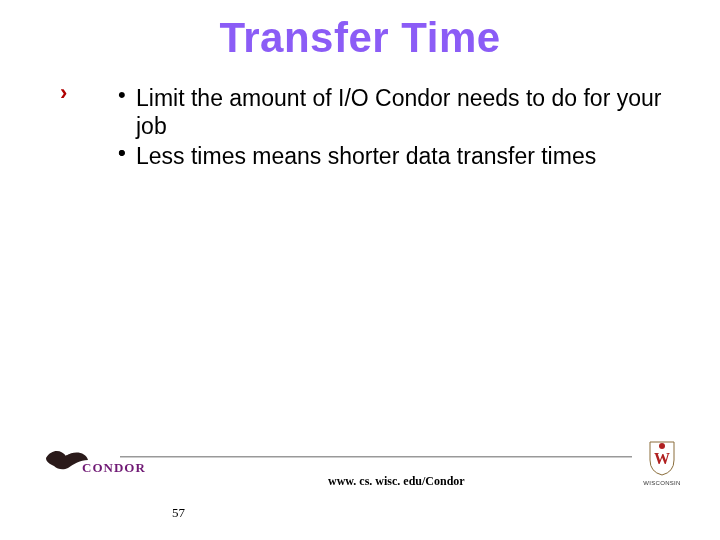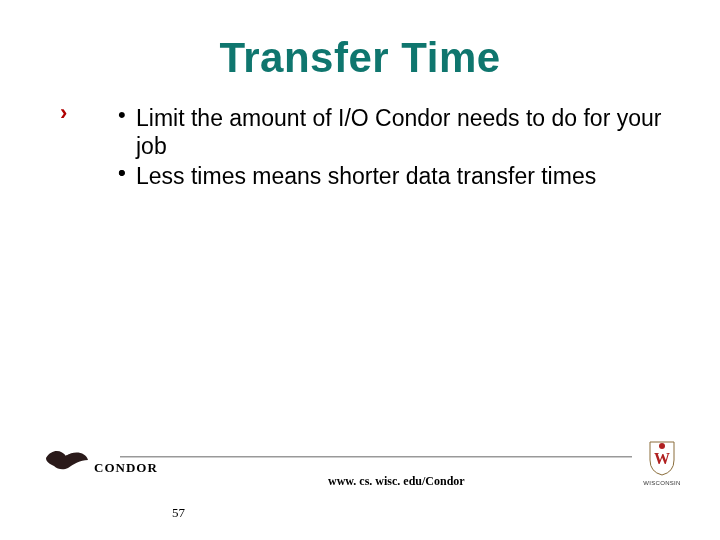--- a/index.html
+++ b/index.html
@@ -15,22 +15,22 @@
   .slide {
     position: relative;
     width: 720px;
     height: 540px;
     box-sizing: border-box;
   }
   .title {
     text-align: center;
     font-weight: bold;
     font-size: 42px;
-    color: #0f766e;
-    padding-top: 34px;
+    color: #8b5cf6;
+    padding-top: 14px;
     letter-spacing: 0.5px;
   }
   .body {
     padding: 8px 48px 0 60px;
   }
   .top-bullet {
     position: relative;
     font-size: 26px;
     line-height: 1.22;
     padding-left: 30px;
@@ -87,22 +87,21 @@
     height: 40px;
   }
   .condor-text {
     position: absolute;
     left: 82px;
     top: 8px;
     font-family: "Times New Roman", serif;
     font-weight: bold;
     font-size: 13px;
     letter-spacing: 1px;
-    color: #000000;
-    margin-left: 12px;
+    color: #701a75;
   }
   .slide-number {
     position: absolute;
     left: 172px;
     top: 16px;
     font-size: 13px;
     font-family: "Comic Sans MS", cursive;
     margin-top: 37px;
   }
   .url {

